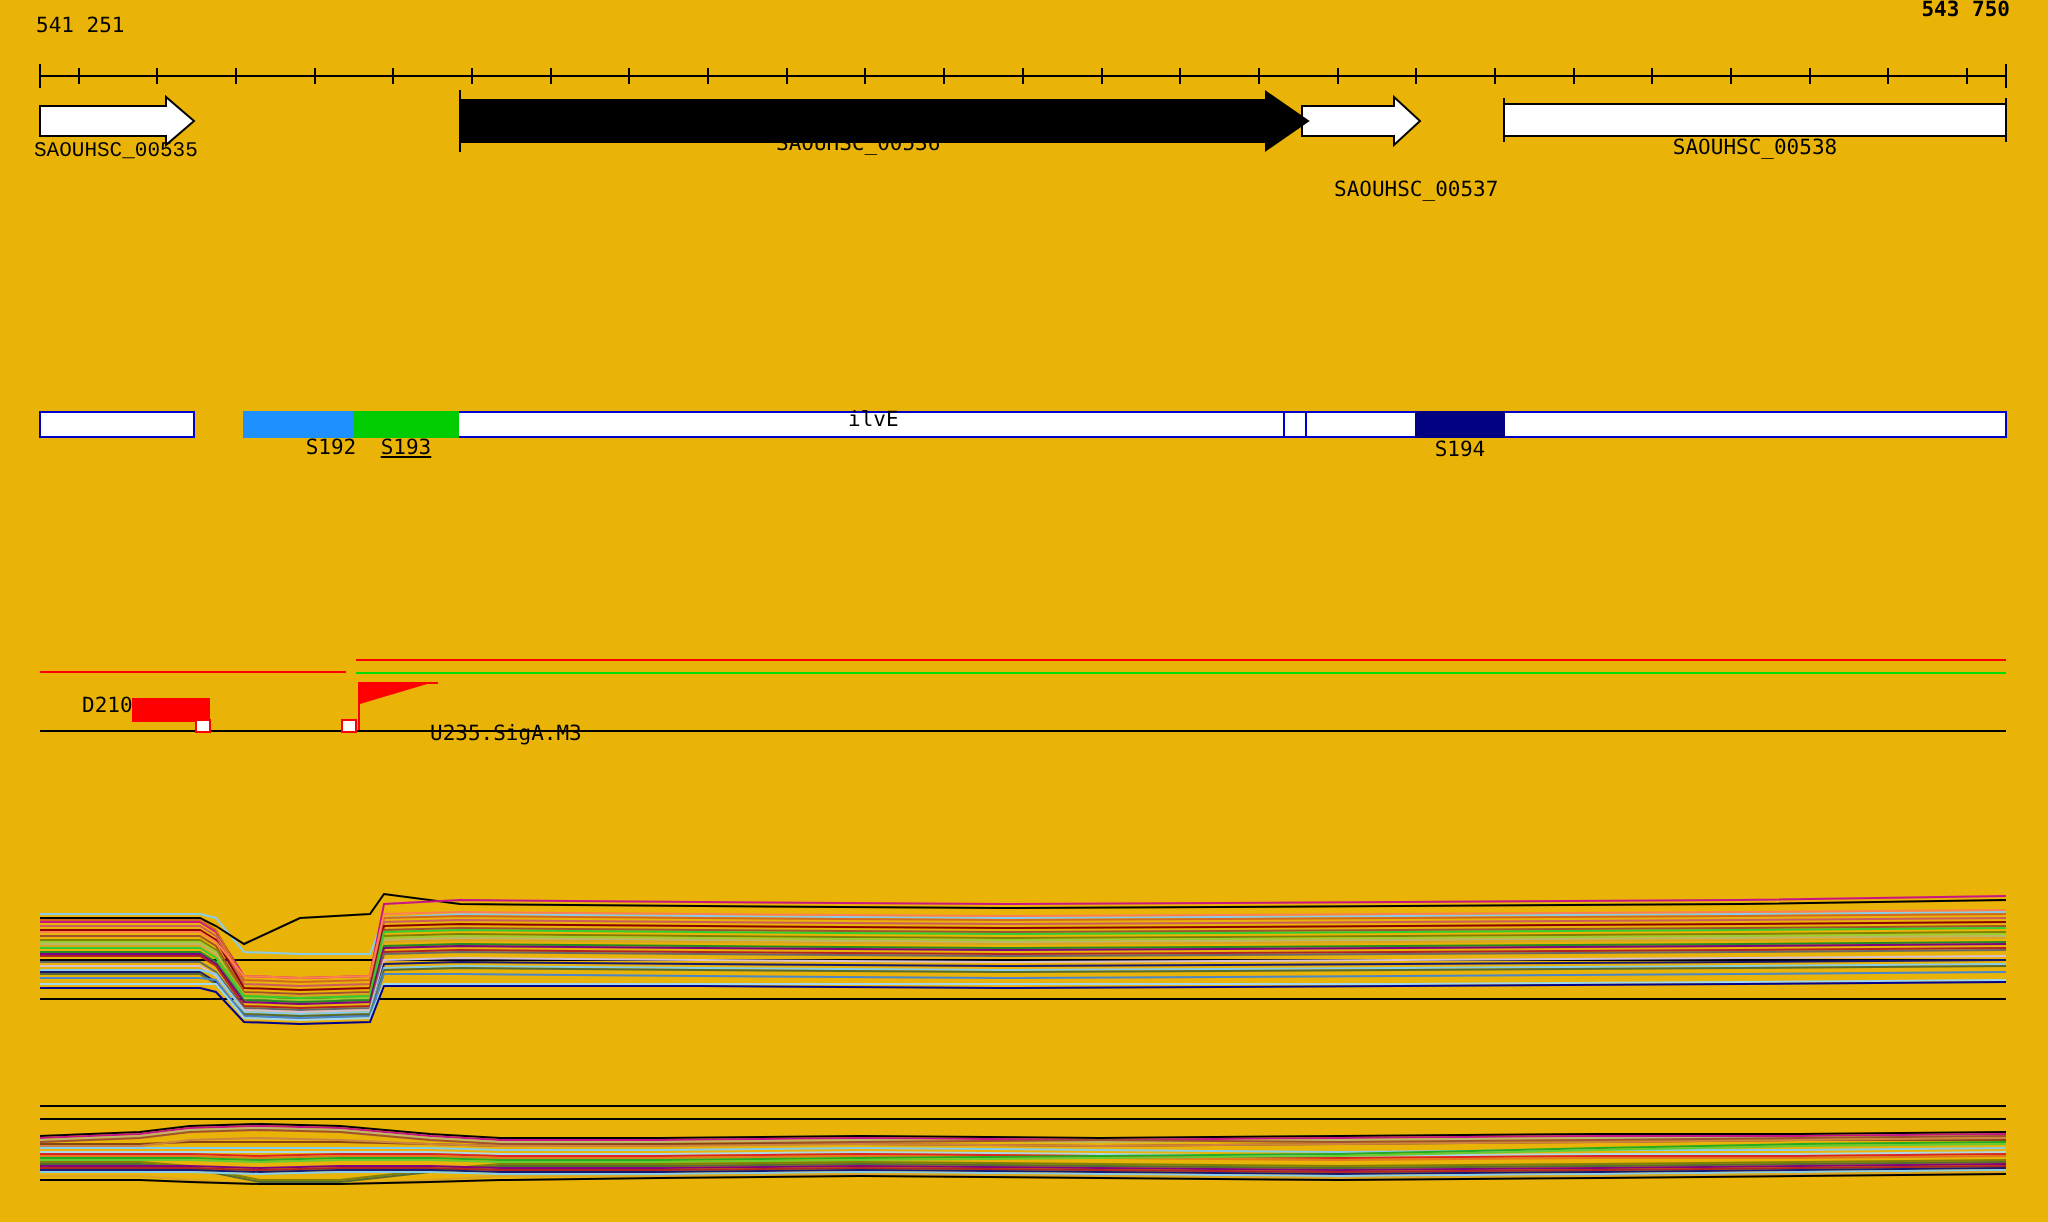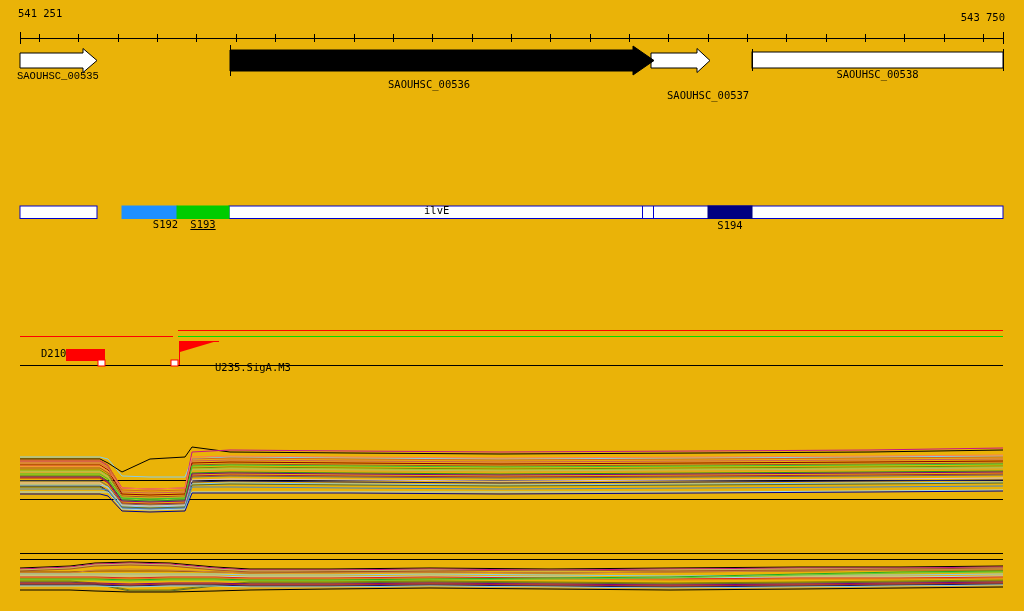--- a/index.html
+++ b/index.html
@@ -110,24 +110,24 @@
       <polyline points="20,582 70,582 95,584 130,591 170,591 215,586 250,583 330,583 430,582 550,583 670,584 800,583 900,582 1003,581" fill="none" stroke="#556B2F" stroke-width="1"></polyline>
       <polyline points="20,583 70,583 95,583 130,584 170,583 215,583 250,584 330,584 430,583 550,584 670,585 800,584 900,583 1003,582" fill="none" stroke="#800080" stroke-width="1"></polyline>
       <polyline points="20,584 70,584 95,584 130,585 170,584 215,584 250,585 330,585 430,584 550,585 670,586 800,585 900,584 1003,583" fill="none" stroke="#B22222" stroke-width="1"></polyline>
       <polyline points="20,585 70,585 95,585 130,586 170,585 215,585 250,586 330,586 430,585 550,586 670,587 800,586 900,585 1003,584" fill="none" stroke="#191970" stroke-width="1"></polyline>
       <polyline points="20,586 70,586 95,586 130,587 170,586 215,586 250,587 330,587 430,586 550,587 670,588 800,587 900,586 1003,585" fill="none" stroke="#87CEEB" stroke-width="1"></polyline>
       <polyline points="20,588 70,588 95,590 130,592 170,592 215,590 250,588 330,588 430,587 550,588 670,589 800,588 900,587 1003,586" fill="none" stroke="#DAA520" stroke-width="1"></polyline>
       <polyline points="20,590 70,590 95,591 130,592 170,592 215,591 250,590 330,589 430,588 550,589 670,590 800,589 900,588 1003,587" fill="none" stroke="#000000" stroke-width="1"></polyline>
     </svg>
 
   <div class="lbl" style="left:18px;top:8px;">541 251</div>
-  <div class="lbl rgt" style="left:855px;top:12px;width:150px;">543 750</div>
+  <div class="lbl rgt" style="left:855px;top:0;width:150px;font-weight:bold;">543 750</div>
 
   <div class="lbl" style="left:17px;top:71px;font-family:Liberation Mono, monospace;">SAOUHSC_00535</div>
-  <div class="lbl" style="left:388px;top:79px;text-align:center;">SAOUHSC_00536</div>
+  <div class="lbl" style="left:388px;top:67px;text-align:center;">SAOUHSC_00536</div>
   <div class="lbl" style="left:633px;top:90px;margin-left:34px;">SAOUHSC_00537</div>
   <div class="lbl ctr" style="left:752px;top:69px;width:251px;">SAOUHSC_00538</div>
 
   <div class="lbl ctr" style="left:138px;top:219px;width:55px;">S192</div>
   <div class="lbl ctr" style="left:177px;top:219px;width:52px;text-decoration:underline;">S193</div>
   <div class="lbl" style="left:424px;top:205px;">ilvE</div>
   <div class="lbl ctr" style="left:705px;top:220px;width:50px;">S194</div>
 
   <div class="lbl" style="left:41px;top:348px;">D210</div>
   <div class="lbl" style="left:215px;top:362px;">U235.SigA.M3</div>

